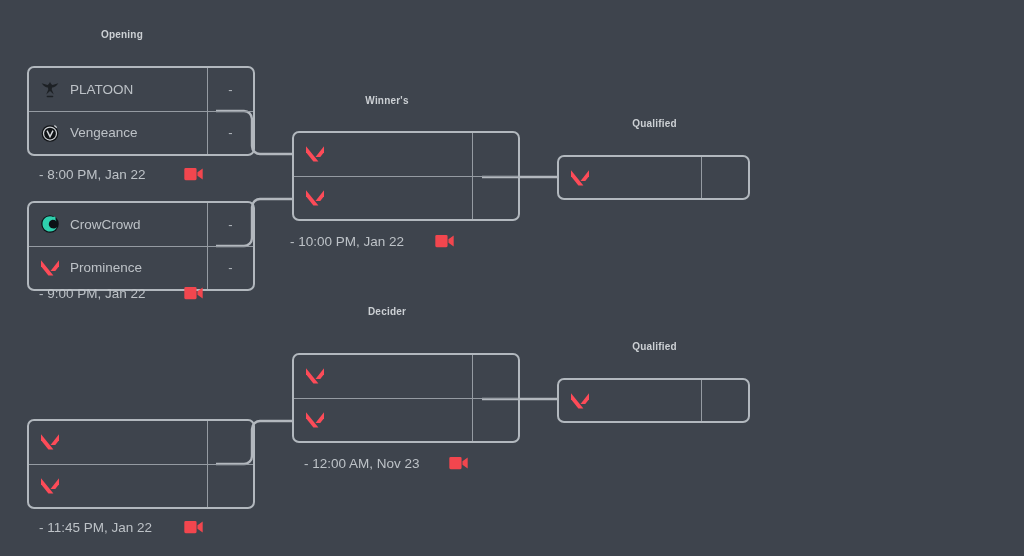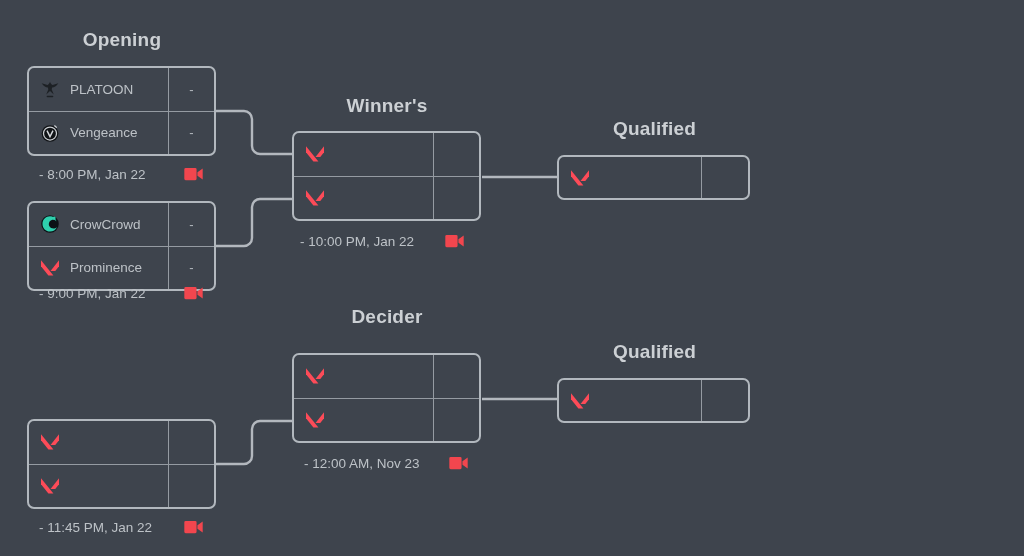--- a/index.html
+++ b/index.html
@@ -3,24 +3,24 @@
 <meta charset="utf-8">
 <style>
   html,body { margin:0; padding:0; background:#3e444d; }
   .canvas {
     position:relative; width:1024px; height:556px; background:#3e444d;
     font-family:"Liberation Sans", sans-serif; overflow:hidden;
   }
   .connectors { position:absolute; left:0; top:0; pointer-events:none; }
   .round-header {
     position:absolute; width:190px; text-align:center;
-    font-weight:bold; font-size:19px; color:#ccd0d4; letter-spacing:.2px;
+    font-weight:bold; font-size:10px; color:#ccd0d4; letter-spacing:.2px;
   }
   .match {
-    position:absolute; width:189px; height:90px; box-sizing:border-box;
+    position:absolute; width:228px; height:90px; box-sizing:border-box;
     border:2px solid #b2b8be; border-radius:7px;
     display:flex; flex-direction:column; background:transparent;
   }
   .match.single { height:45px; width:193px; }
   .row { flex:1; display:flex; align-items:center; min-height:0; }
   .row + .row { border-top:1px solid #959ba2; }
   .tlogo { width:20px; height:20px; margin-left:11px; flex:none; display:flex; align-items:center; justify-content:center; }
   .tlogo svg { display:block; }
   .tname {
     flex:1; margin-left:10px; font-size:13.5px; color:#bdc2c7;
@@ -139,21 +139,21 @@
       <span class="tlogo">
         <svg width="20" height="20" viewBox="0 0 24 24" fill="#fd4b58">
           <path d="M1.2 2.6 L16.1 20.9 H10.1 L1.2 9.9 Z"></path>
           <path d="M22.8 2.6 V9.9 L18.3 15.5 H12.6 Z"></path>
         </svg>
       </span>
       <span class="tname"></span>
       <span class="tscore"></span>
     </div>
   </div>
-  <div class="time-row" style="left:288px;top:231px">
+  <div class="time-row" style="left:278px;top:231px">
     <span>- 10:00 PM, Jan 22</span>
     <svg class="cam" viewBox="0 0 24 18">
       <path fill="#f2464e" d="M1.5 3.5 Q1.5 2 3 2 H14 Q15.5 2 15.5 3.5 V14.5 Q15.5 16 14 16 H3 Q1.5 16 1.5 14.5 Z M16.5 7 L22.5 2.6 V15.4 L16.5 11 Z"></path>
     </svg>
   </div>
 
   <div class="match single" style="left:557px;top:155px">
     <div class="row">
       <span class="tlogo">
         <svg width="20" height="20" viewBox="0 0 24 24" fill="#fd4b58">

